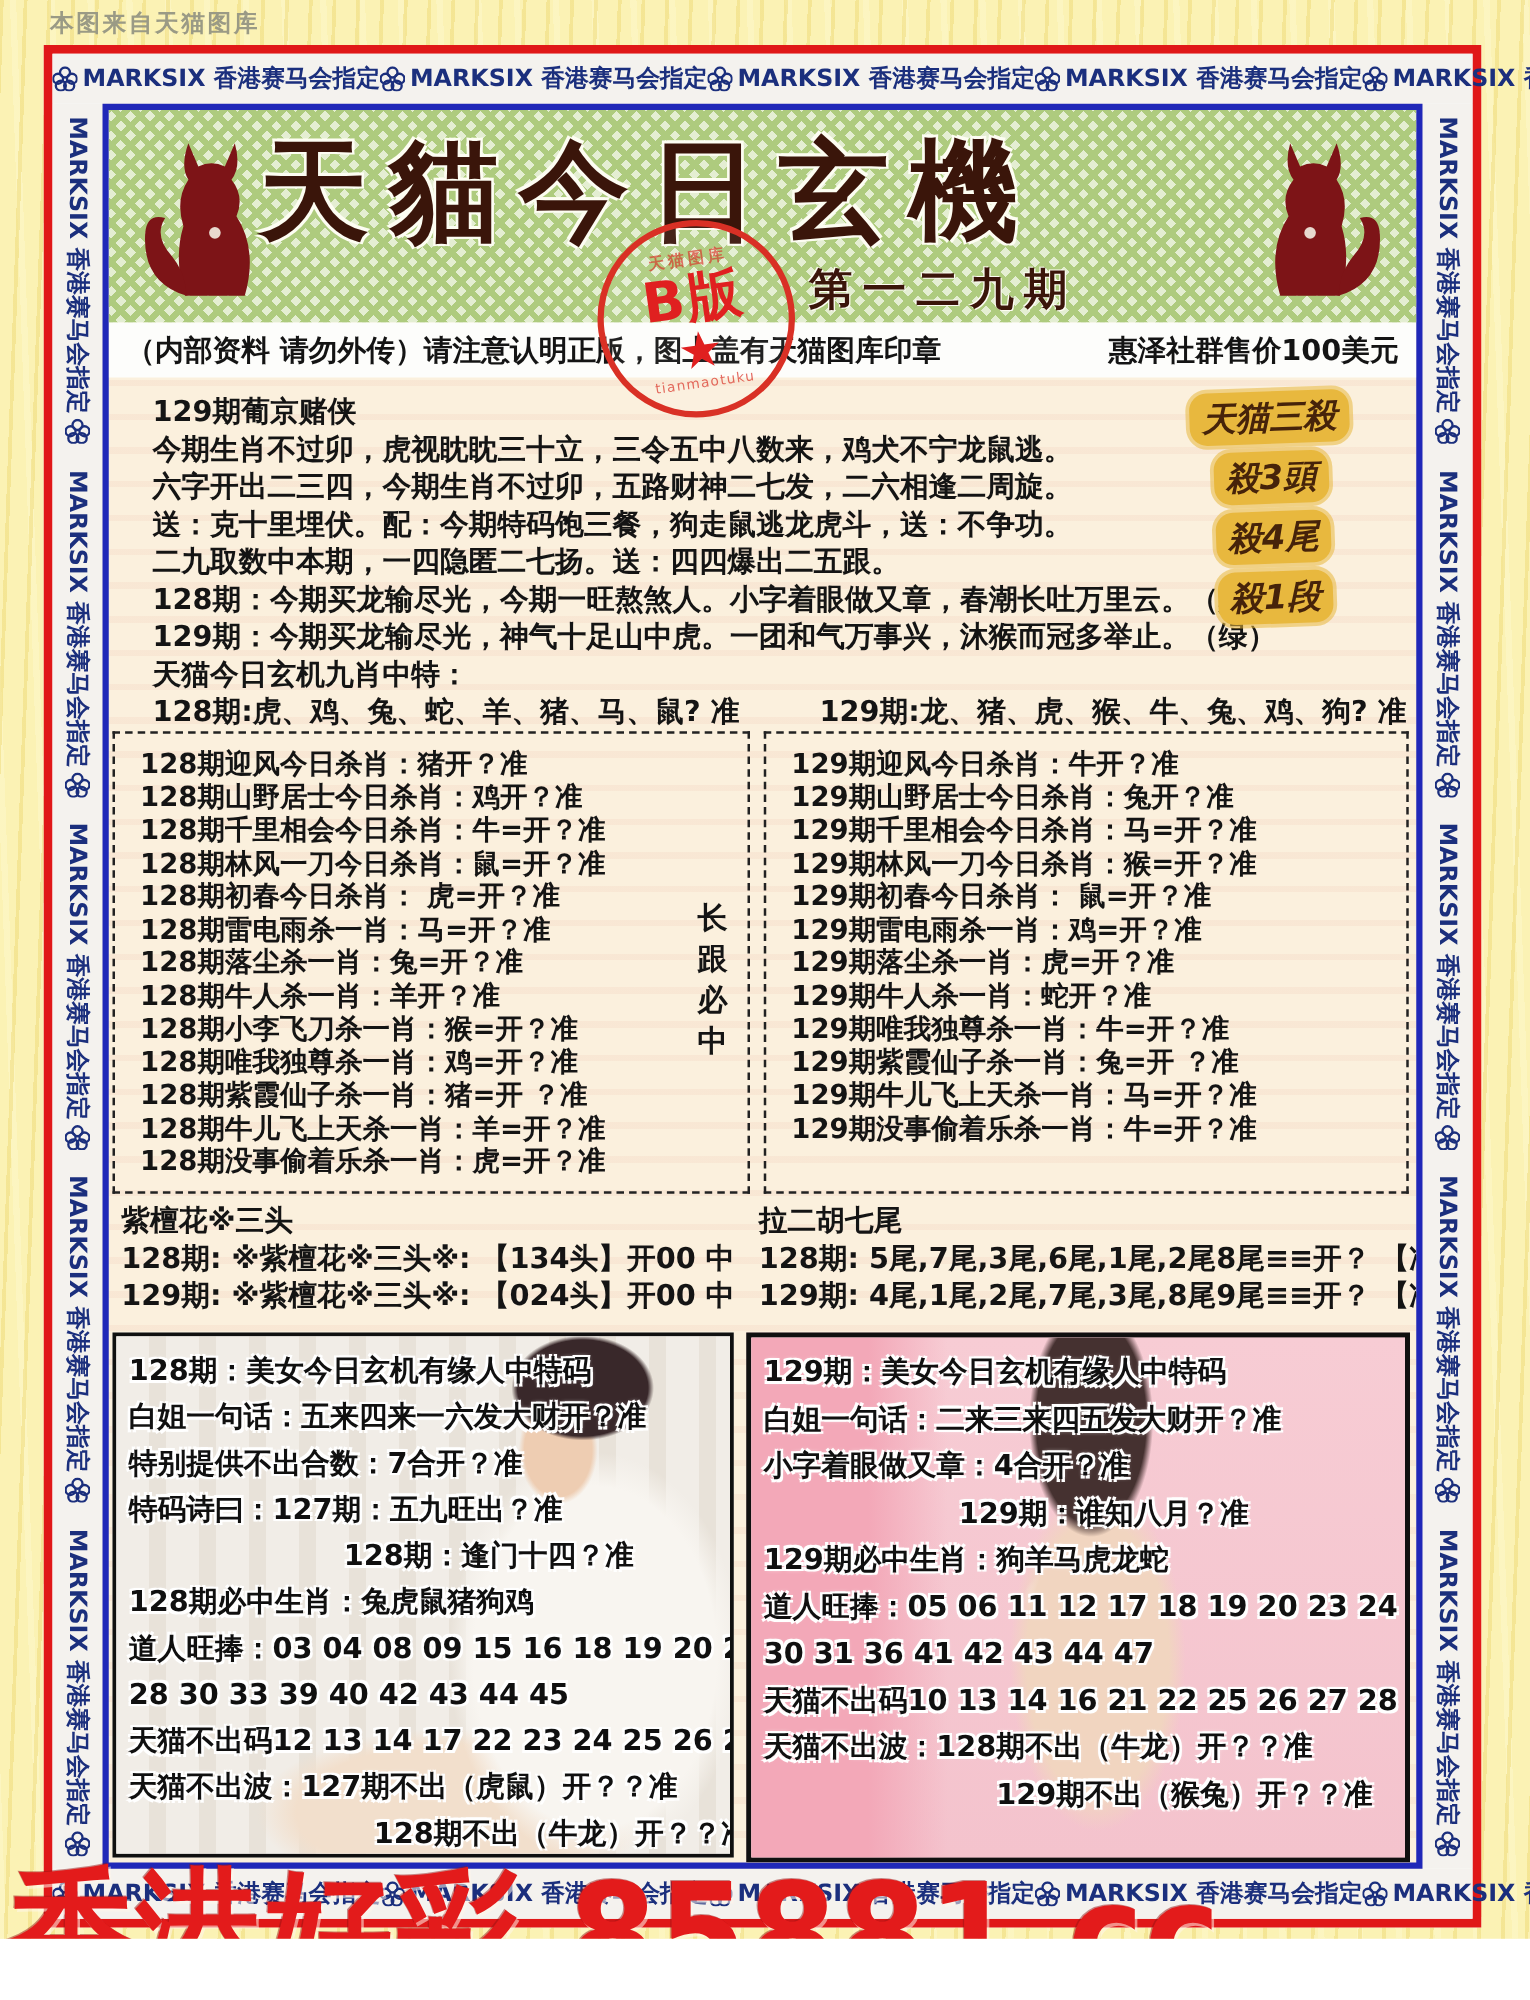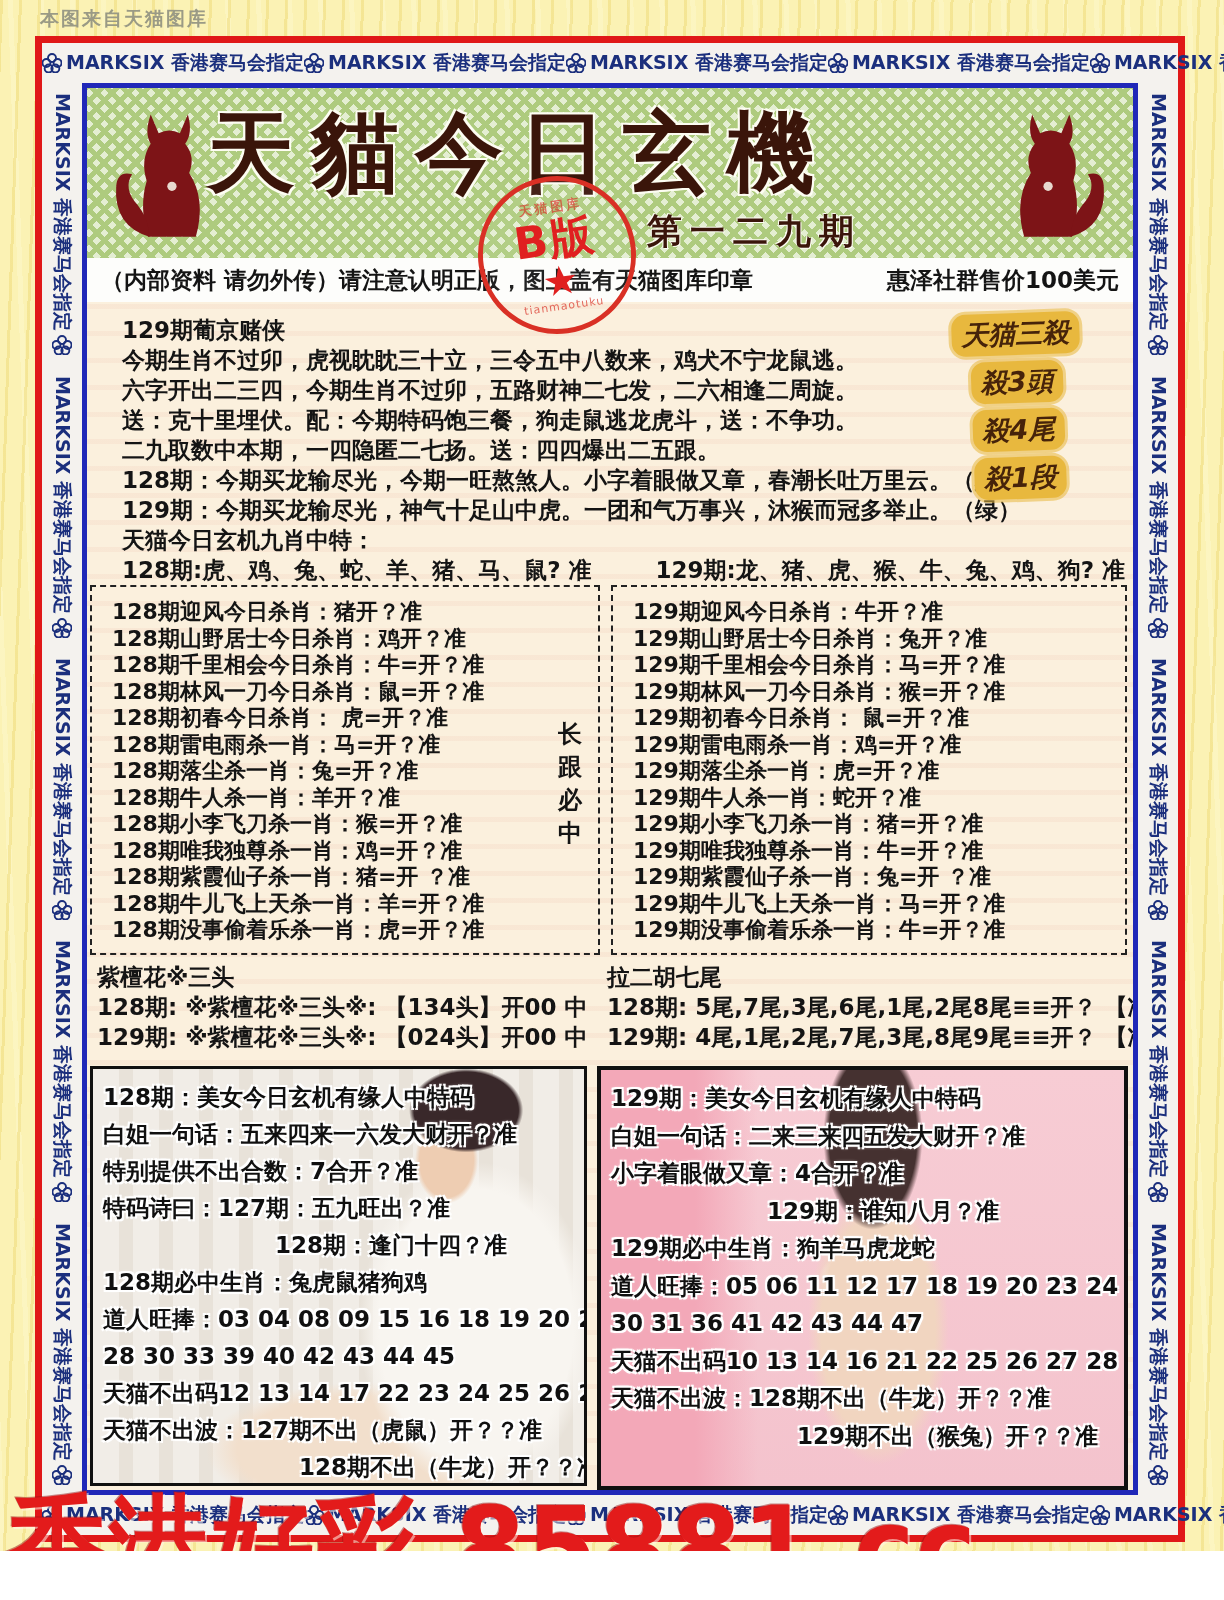--- a/index.html
+++ b/index.html
@@ -315,21 +315,20 @@
       <div class="midvert">长跟必中</div>
       <div class="dashbox dash-r">
         <div class="krow">129期迎风今日杀肖：牛开？准</div>
         <div class="krow">129期山野居士今日杀肖：兔开？准</div>
         <div class="krow">129期千里相会今日杀肖：马=开？准</div>
         <div class="krow">129期林风一刀今日杀肖：猴=开？准</div>
         <div class="krow">129期初春今日杀肖： 鼠=开？准</div>
         <div class="krow">129期雷电雨杀一肖：鸡=开？准</div>
         <div class="krow">129期落尘杀一肖：虎=开？准</div>
         <div class="krow">129期牛人杀一肖：蛇开？准</div>
-        <div class="krow">129期小李飞刀杀一肖：猪=开？准</div>
         <div class="krow">129期唯我独尊杀一肖：牛=开？准</div>
         <div class="krow">129期紫霞仙子杀一肖：兔=开 ？准</div>
         <div class="krow">129期牛儿飞上天杀一肖：马=开？准</div>
         <div class="krow">129期没事偷着乐杀一肖：牛=开？准</div>
       </div>
 
       <div class="minor minor-l">
         <div class="tline">紫檀花※三头</div>
         <div class="tline">128期:  ※紫檀花※三头※:  【134头】开00 中</div>
         <div class="tline">129期:  ※紫檀花※三头※:  【024头】开00 中</div>

